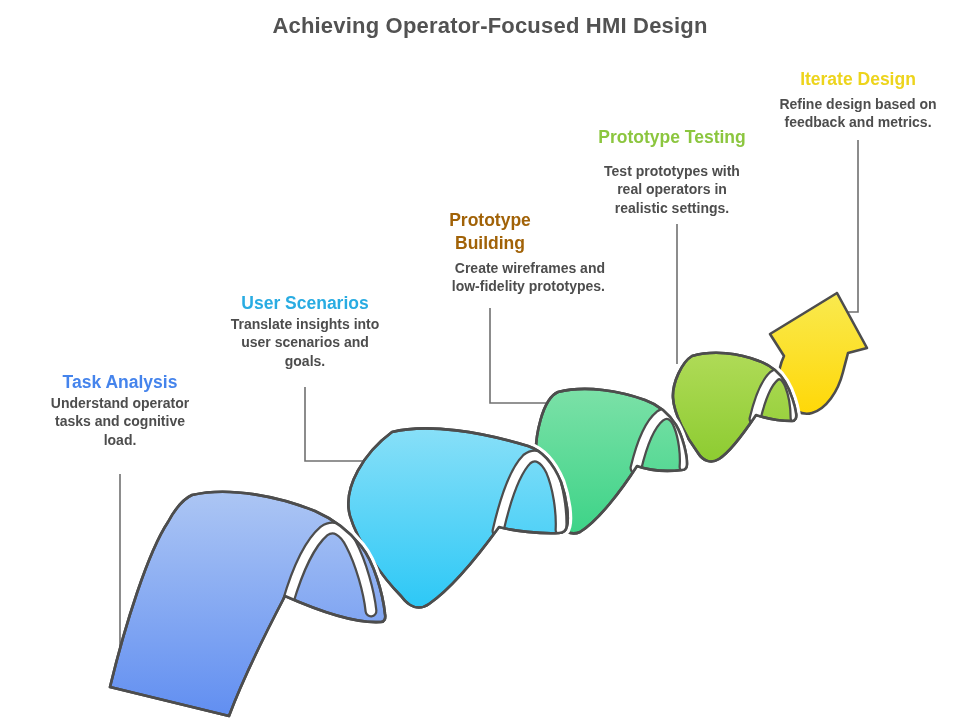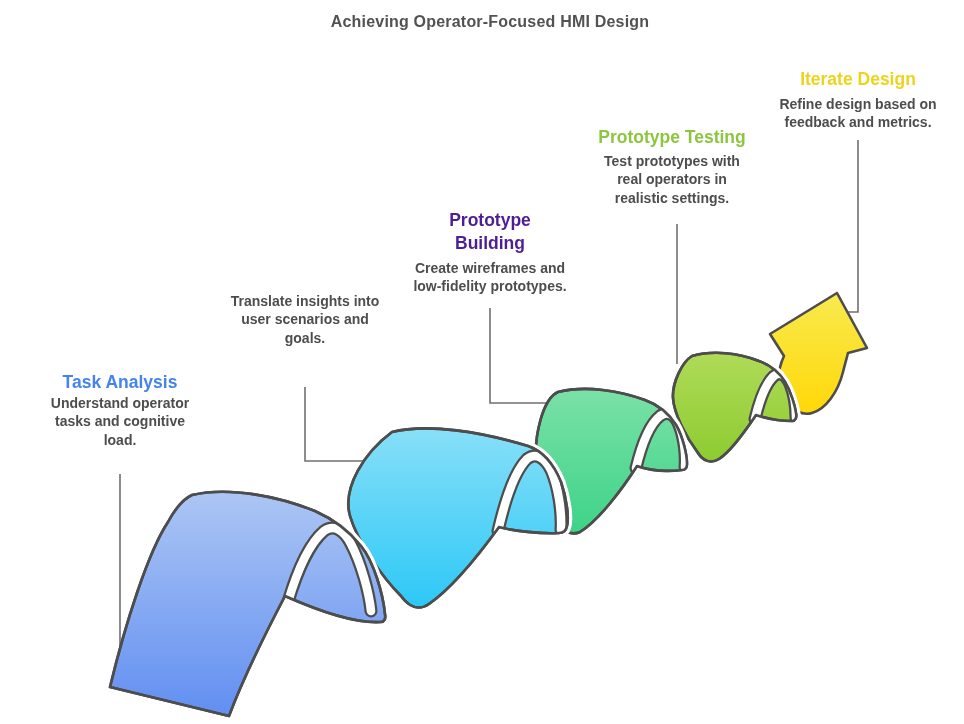--- a/index.html
+++ b/index.html
@@ -8,21 +8,21 @@
     width:964px;height:724px;
     background:#fff;
     font-family:"Liberation Sans", sans-serif;
     overflow:hidden;
   }
   #ribbon-svg{position:absolute;left:0;top:0;}
   .main-title{
     position:absolute;
     left:490px;top:13px;
     transform:translateX(-50%);
-    font-size:16px;font-weight:700;
+    font-size:22px;font-weight:700;
     white-space:nowrap;
     letter-spacing:.2px;
     text-align:center;
   }
   .stage{
     position:absolute;
     transform:translateX(-50%);
     width:230px;
     text-align:center;
   }
@@ -133,35 +133,36 @@
   <div class="main-title" style="color: rgb(82, 82, 82);">Achieving Operator-Focused HMI Design</div>
 
   <div class="stage" style="left:120px;top:371px">
     <div class="stage-title" style="color: rgb(69, 132, 236);">Task Analysis</div>
     <div class="stage-desc" style="color: rgb(77, 77, 77);">Understand operator
 tasks and cognitive
 load.</div>
   </div>
 
   <div class="stage" style="left:305px;top:292px">
+    <div class="stage-title" style="color: rgb(41, 172, 226);">User Scenarios</div>
     <div class="stage-desc" style="color: rgb(77, 77, 77);">Translate insights into
 user scenarios and
 goals.</div>
   </div>
 
   <div class="stage" style="left:490px;top:209px">
-    <div class="stage-title" style="color: #4c1d95; text-align: center;">Prototype
+    <div class="stage-title" style="color: #a16207; text-align: center;">Prototype
 Building</div>
-    <div class="stage-desc" style="margin-top: 4px; color: rgb(77, 77, 77);">Create wireframes and
+    <div class="stage-desc" style="margin-top: 4px; color: rgb(77, 77, 77); text-align: right;">Create wireframes and
 low-fidelity prototypes.</div>
   </div>
 
   <div class="stage" style="left:672px;top:126px">
     <div class="stage-title" style="color: rgb(140, 198, 63);">Prototype Testing</div>
-    <div class="stage-desc" style="margin-top: 3px; color: rgb(77, 77, 77);">Test prototypes with
+    <div class="stage-desc" style="margin-top: 13px; color: rgb(77, 77, 77);">Test prototypes with
 real operators in
 realistic settings.</div>
   </div>
 
   <div class="stage" style="left:858px;top:68px">
     <div class="stage-title" style="color: rgb(237, 212, 28);">Iterate Design</div>
     <div class="stage-desc" style="margin-top: 4px; color: rgb(77, 77, 77);">Refine design based on
 feedback and metrics.</div>
   </div>
 

